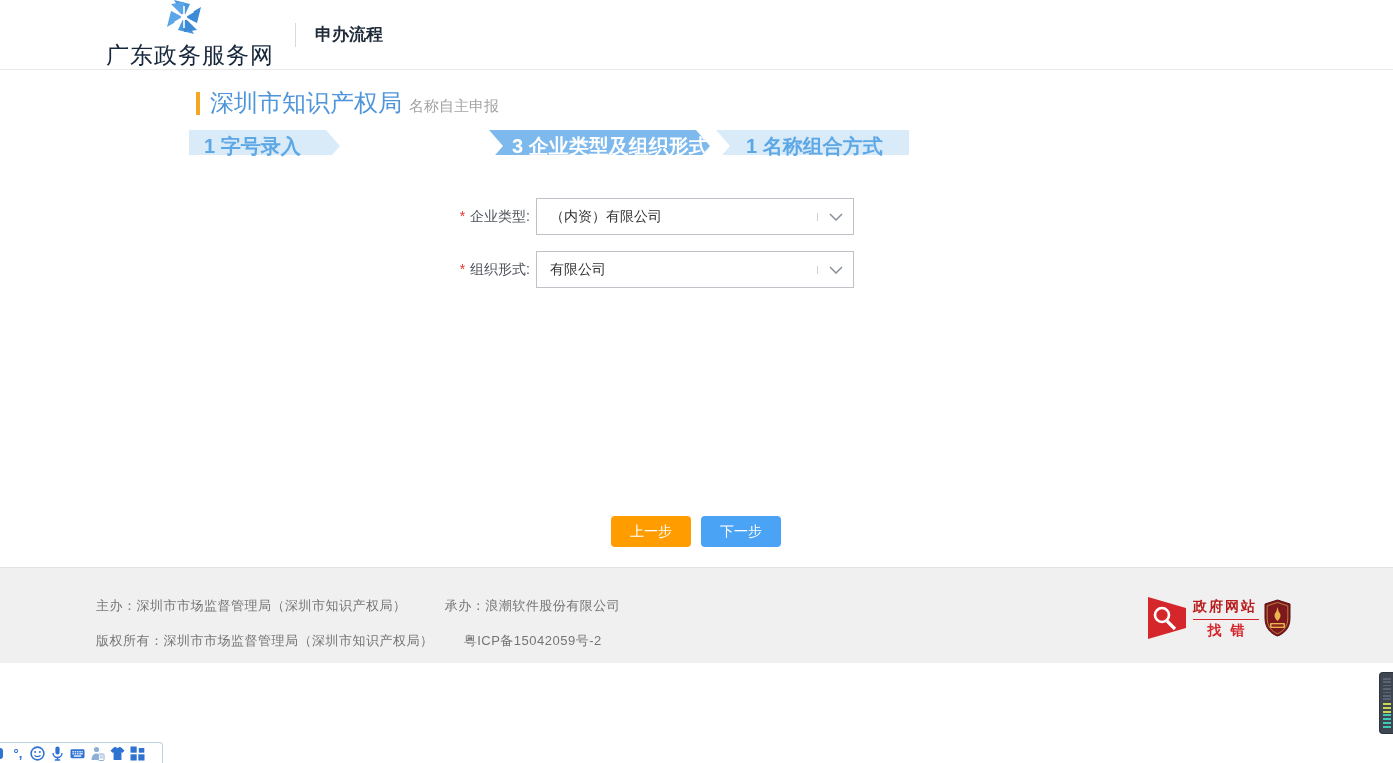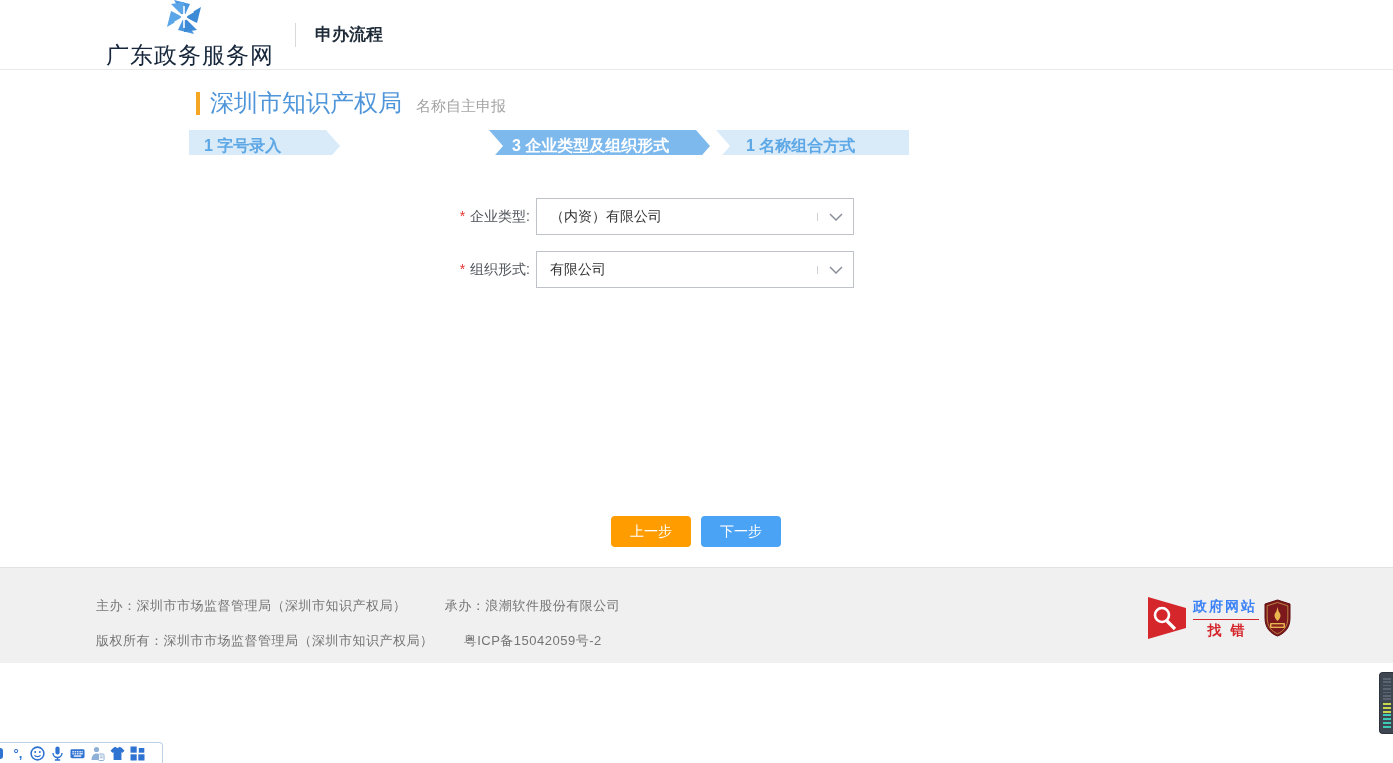--- a/index.html
+++ b/index.html
@@ -16,26 +16,26 @@
   }
   .logo-link { display:flex; align-items:center; cursor:pointer;flex-direction:column; }
   .brand { font-size:23px; color:#17273b; margin-left:12px; font-weight:500; letter-spacing:1px; }
   .hdr-divider { width:1px; height:24px; background:#d9d9d9; margin:0 19px 0 21px; }
   .nav-item { font-size:17px; font-weight:bold; color:#1f2b38; cursor:pointer; }
 
   
   .title-row { position:absolute; left:196px; top:87px; display:flex; align-items:center; }
   .title-accent { width:4px; height:23px; background:#f5a623; margin-right:10px; }
   .page-title { font-size:24px; color:#4e95d9; }
-  .page-subtitle { font-size:15px; color:#a3a3a3; margin-left:14px; padding-top:7px; }
+  .page-subtitle { font-size:15px; color:#a3a3a3; margin-left:7px; padding-top:7px; }
 
   
   .steps { position:absolute; left:189px; top:130px; width:720px; height:32px; }
   .step {
-    position:absolute; top:0; height:25px; line-height:32px; font-size:16px; font-weight:bold;
+    position:absolute; top:0; height:25px; line-height:32px; font-size:20px; font-weight:bold;
     color:#5ca7e5; background:#d9eaf8; cursor:pointer; white-space:nowrap;
   }
   .step.active { background:#7db9ec; color:#fff; }
   .step1 { left:0; width:151px; padding-left:15px;
     clip-path:polygon(0 0,137px 0,151px 16px,137px 32px,0 32px); }
   .step2 { left:143px; width:165px; padding-left:25px;
     clip-path:polygon(0 0,151px 0,165px 16px,151px 32px,0 32px,14px 16px); }
   .step3 { left:300px; width:221px; padding-left:23px;
     clip-path:polygon(0 0,207px 0,221px 16px,207px 32px,0 32px,14px 16px); }
   .step4 { left:527px; width:193px; padding-left:30px;
@@ -69,21 +69,21 @@
   .footer {
     position:absolute; left:0; right:0; top:567px; height:96px; background:#f0f0f0;
     border-top:1px solid #e2e2e2; font-size:13px; color:#757575; letter-spacing:0.5px;
   }
   .footer-line1 { position:absolute; left:96px; top:29px; }
   .footer-line2 { position:absolute; left:96px; top:64px; }
   .f-gap1 { margin-left:34px; } .f-gap2 { margin-left:26px; }
 
   .find-error { position:absolute; left:1148px; top:597px; height:42px; display:flex; cursor:pointer; }
   .fe-text { margin-left:7px; width:66px; }
-  .fe-title { font-size:14px; font-weight:bold; color:#3b82f6; letter-spacing:2px; white-space:nowrap; }
+  .fe-title { font-size:14px; font-weight:bold; color:#b91c1c; letter-spacing:2px; white-space:nowrap; }
   .fe-line { height:1px; background:#d5262c; margin:3px 0 2px 0; }
   .fe-sub { font-size:14px; font-weight:bold; color:#d5262c; letter-spacing:9px; text-align:center; text-indent:9px; }
   .shield-badge { position:absolute; left:1264px; top:599px; cursor:pointer; }
 
   
   .side-widget {
     position:absolute; left:1379px; top:672px; width:15px; height:62px;
     background:#3e4651; border:1px solid #2e343d; border-right:none;
     border-radius:4px 0 0 4px; padding:5px 3px; cursor:pointer;
   }

